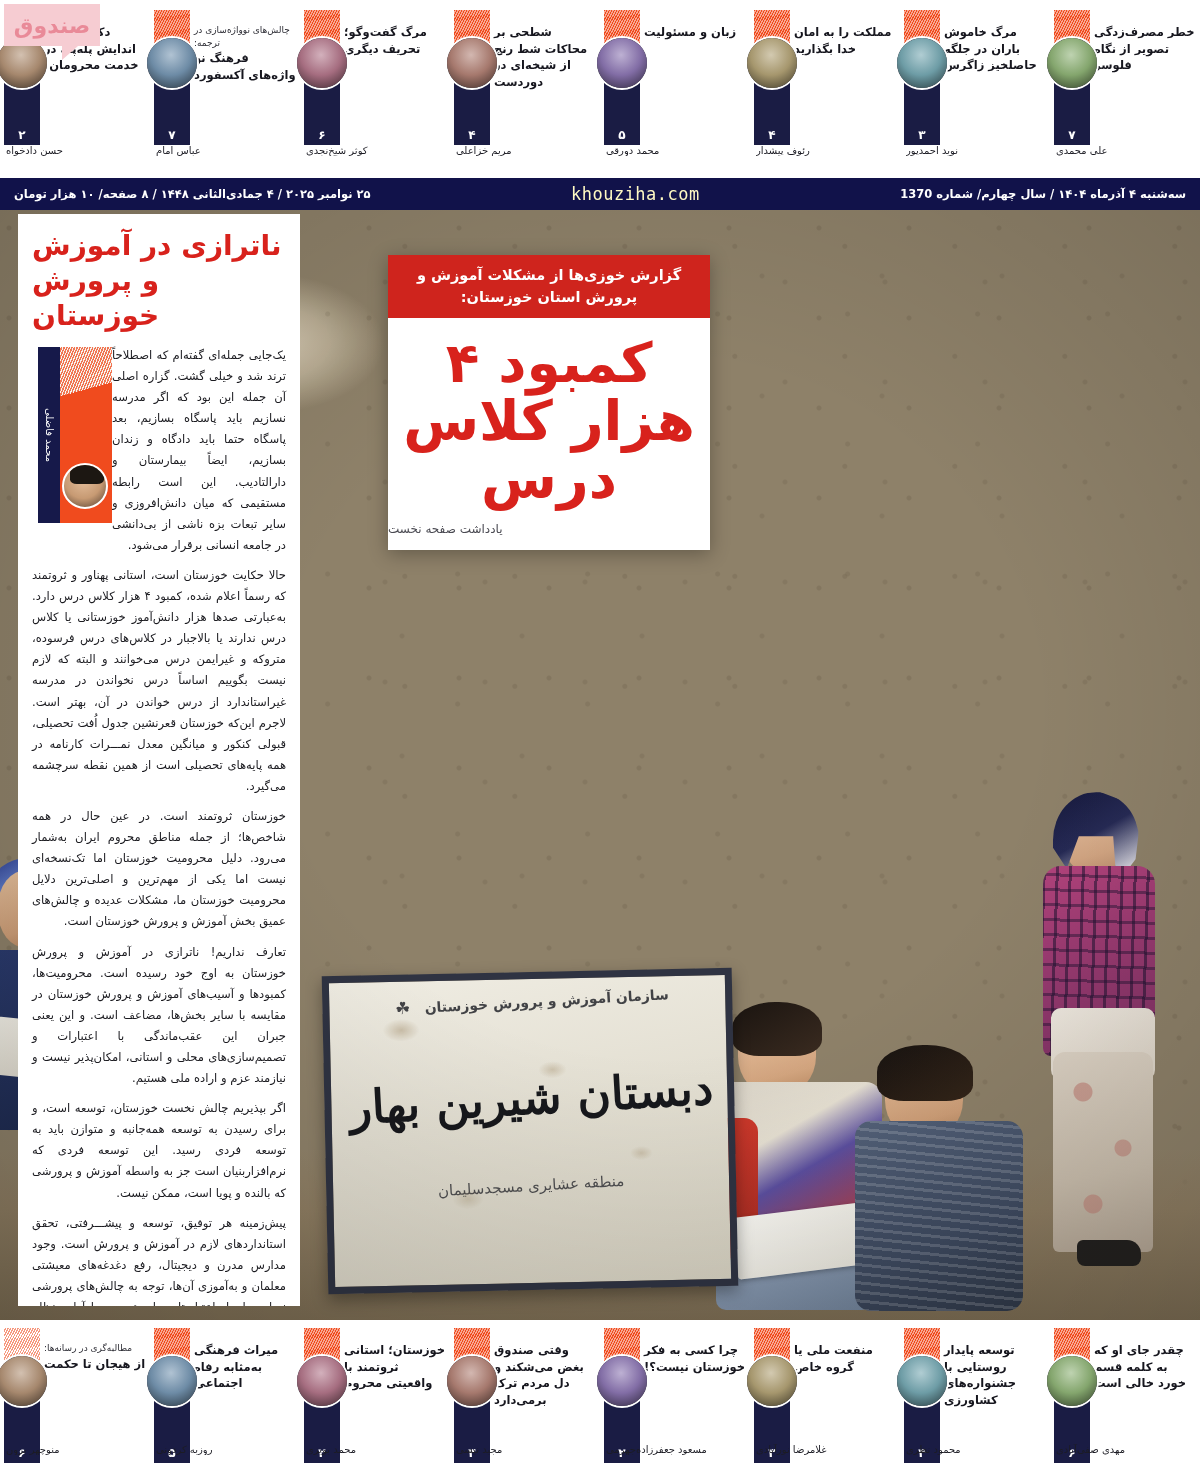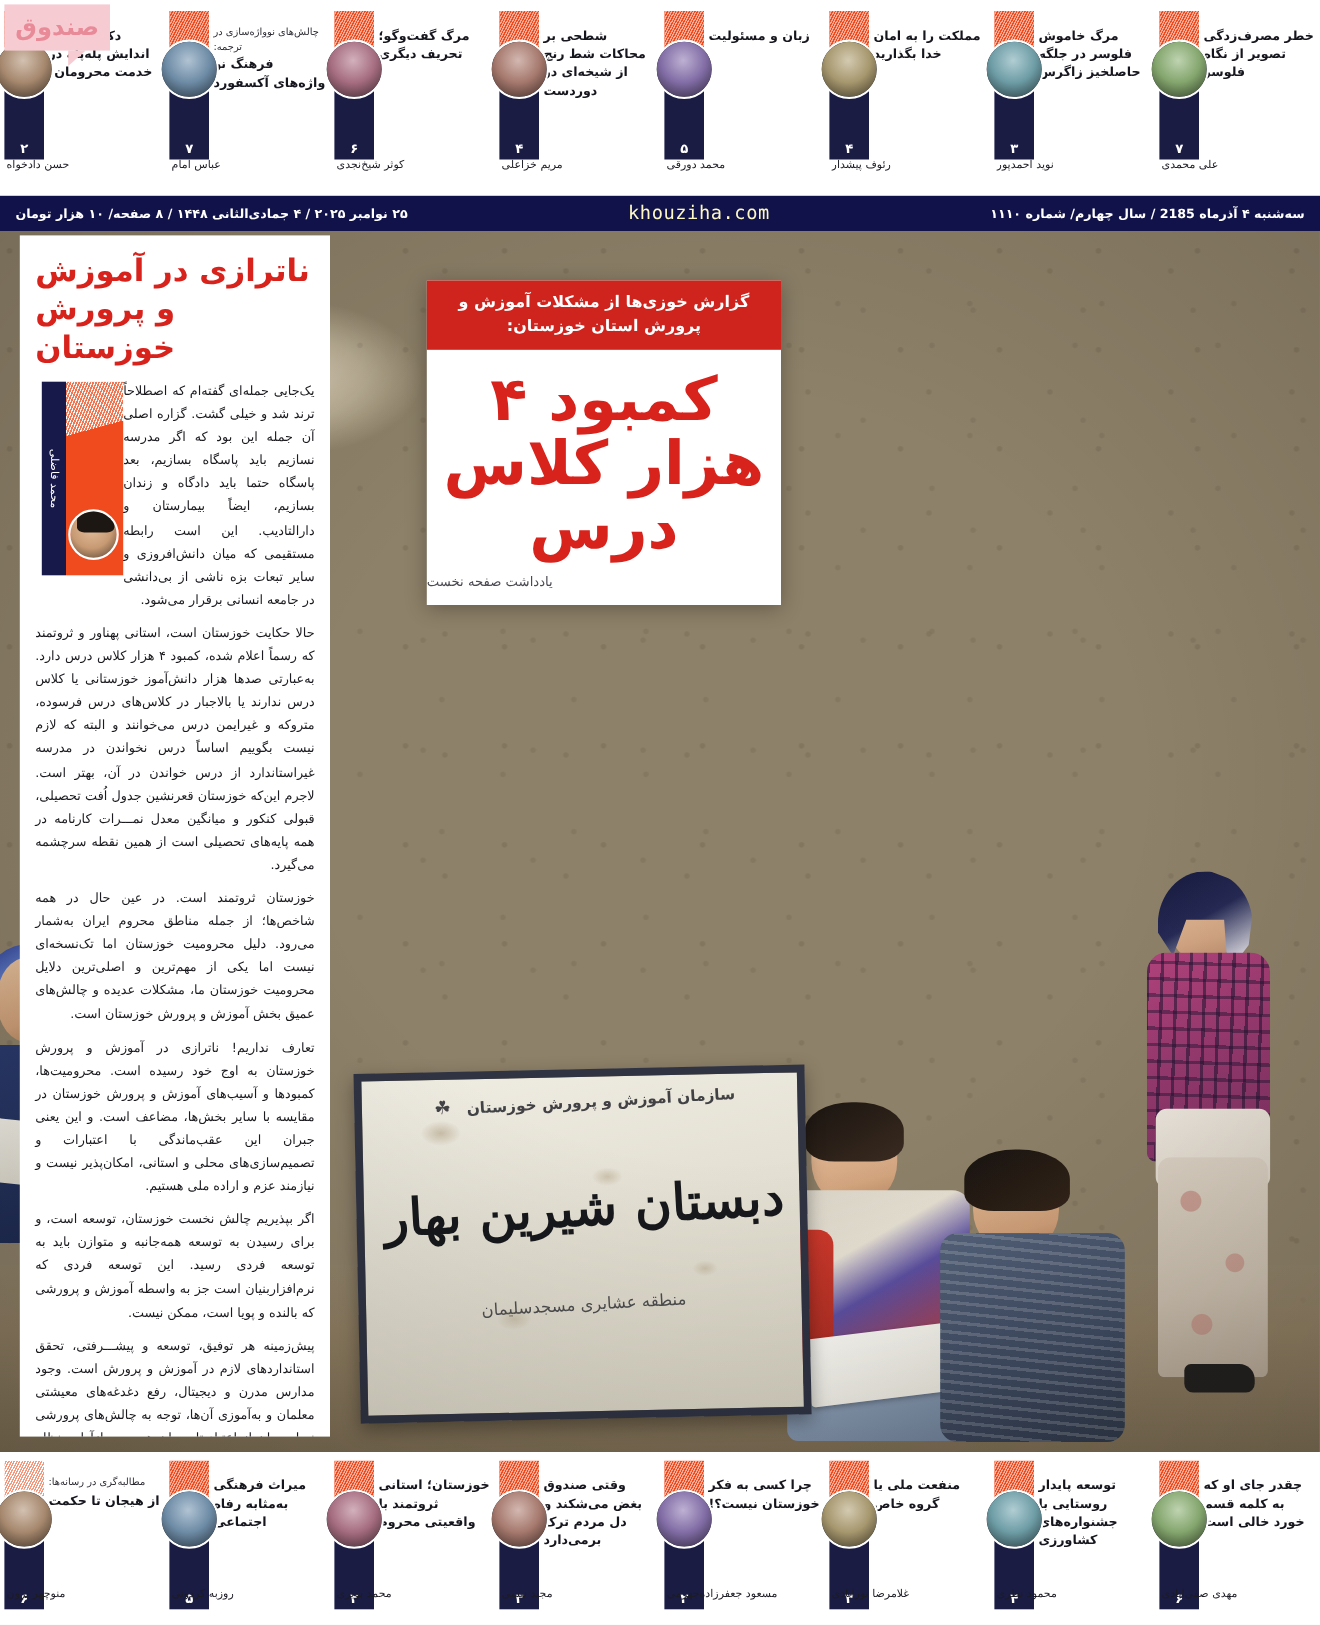--- a/index.html
+++ b/index.html
@@ -520,42 +520,42 @@
       <div class="teaser">
         <div class="teaser-badge">
           <div class="badge-top"></div>
           <div class="badge-bottom"></div>
           <div class="badge-num">۳</div>
           <div class="portrait">
             <i style="background:radial-gradient(circle at 48% 34%,hsl(190,28%,76%) 0%, hsl(190,24%,54%) 48%, hsl(190,22%,18%) 100%)"></i>
           </div>
         </div>
         <div class="teaser-text">
-          <div class="teaser-title">مرگ خاموش فلوسر در جلگه حاصلخیز زاگرس</div>
+          <div class="teaser-title">مرگ خاموش باران در جلگه حاصلخیز زاگرس</div>
         </div>
         <div class="teaser-author">نوید احمدپور</div>
       </div>
       <div class="teaser">
         <div class="teaser-badge">
           <div class="badge-top"></div>
           <div class="badge-bottom"></div>
           <div class="badge-num">۷</div>
           <div class="portrait">
             <i style="background:radial-gradient(circle at 48% 34%,hsl(96,28%,76%) 0%, hsl(96,24%,54%) 48%, hsl(96,22%,18%) 100%)"></i>
           </div>
         </div>
         <div class="teaser-text">
           <div class="teaser-title">خطر مصرف‌زدگی تصویر از نگاه فلوسر</div>
         </div>
         <div class="teaser-author">علی محمدی</div>
       </div>
     </div>
 
   <div class="datebar">
-    <div class="right">سه‌شنبه ۴ آذرماه 2185 / سال چهارم/ شماره ۱۱۱۰</div>
+    <div class="right">سه‌شنبه ۴ آذرماه ۱۴۰۴ / سال چهارم/ شماره 1370</div>
     <div class="center">khouziha.com</div>
     <div class="left">۲۵ نوامبر ۲۰۲۵ / ۴ جمادی‌الثانی ۱۴۴۸ / ۸ صفحه/ ۱۰ هزار تومان</div>
   </div>
 
   <div class="main">
     <div class="photo"></div>
     <div class="photo-speckle"></div>
     <div class="photo-ground"></div>
 
     <div class="kid kid-edge">

